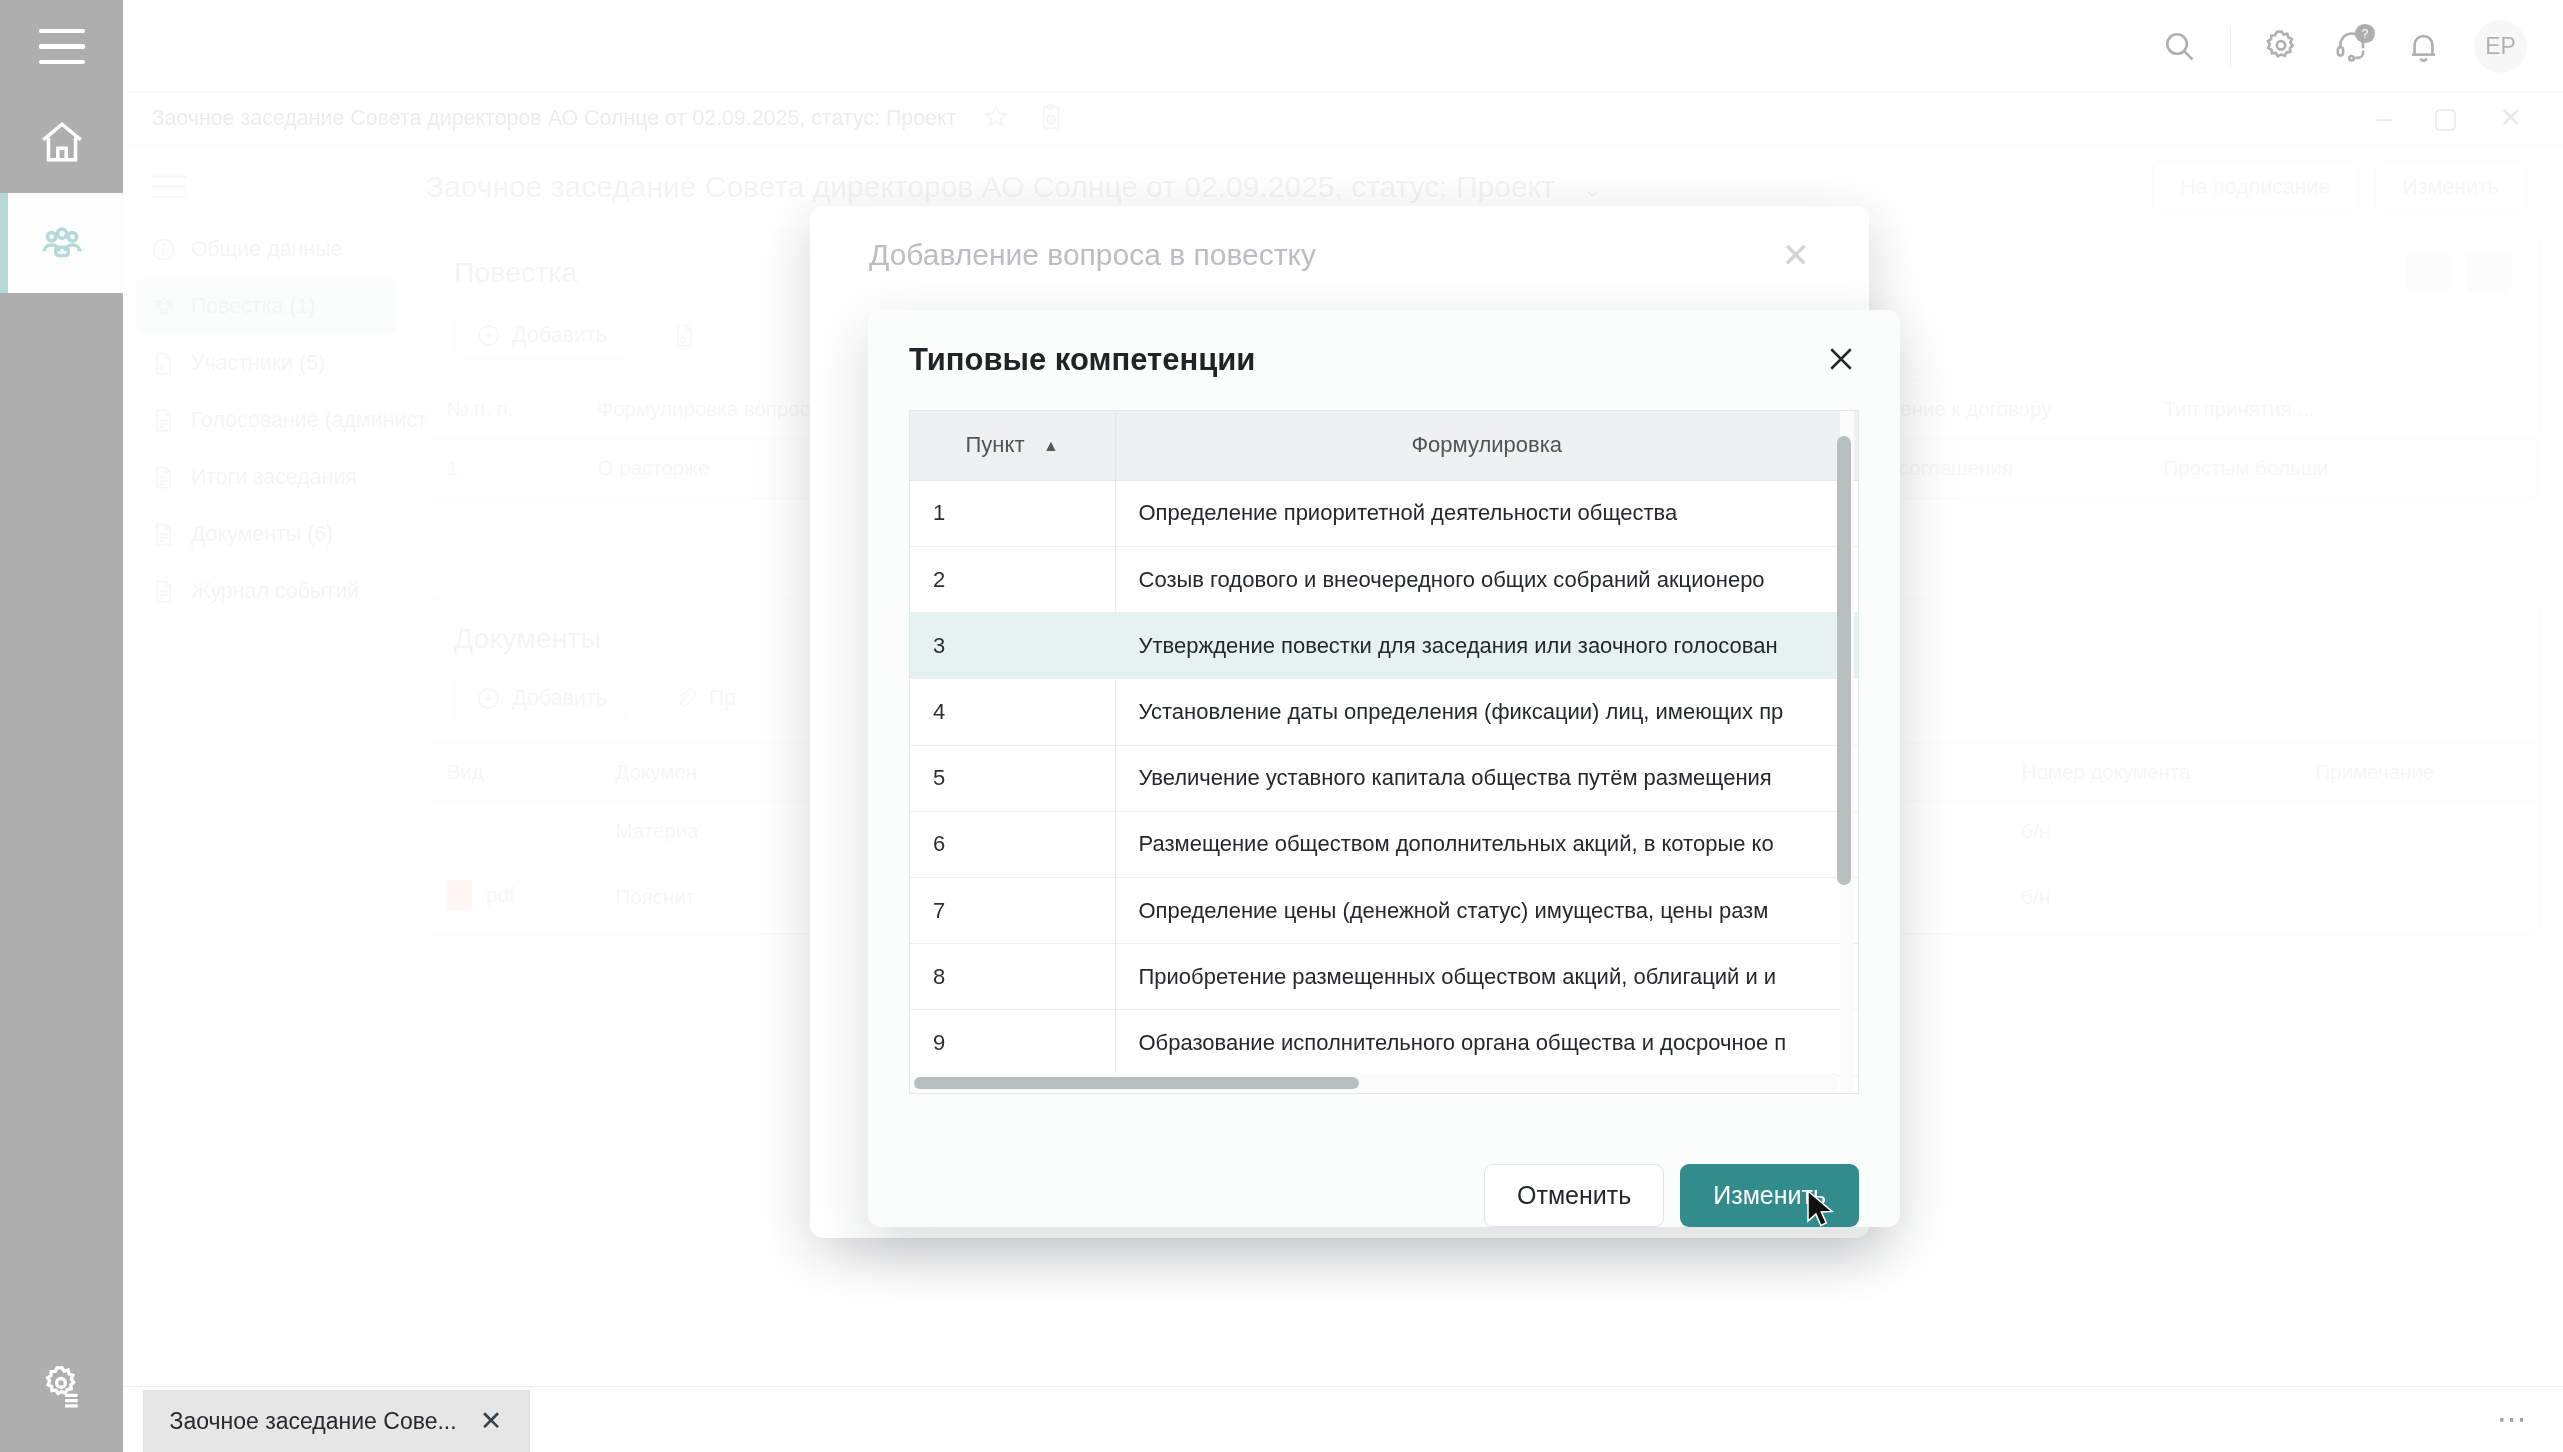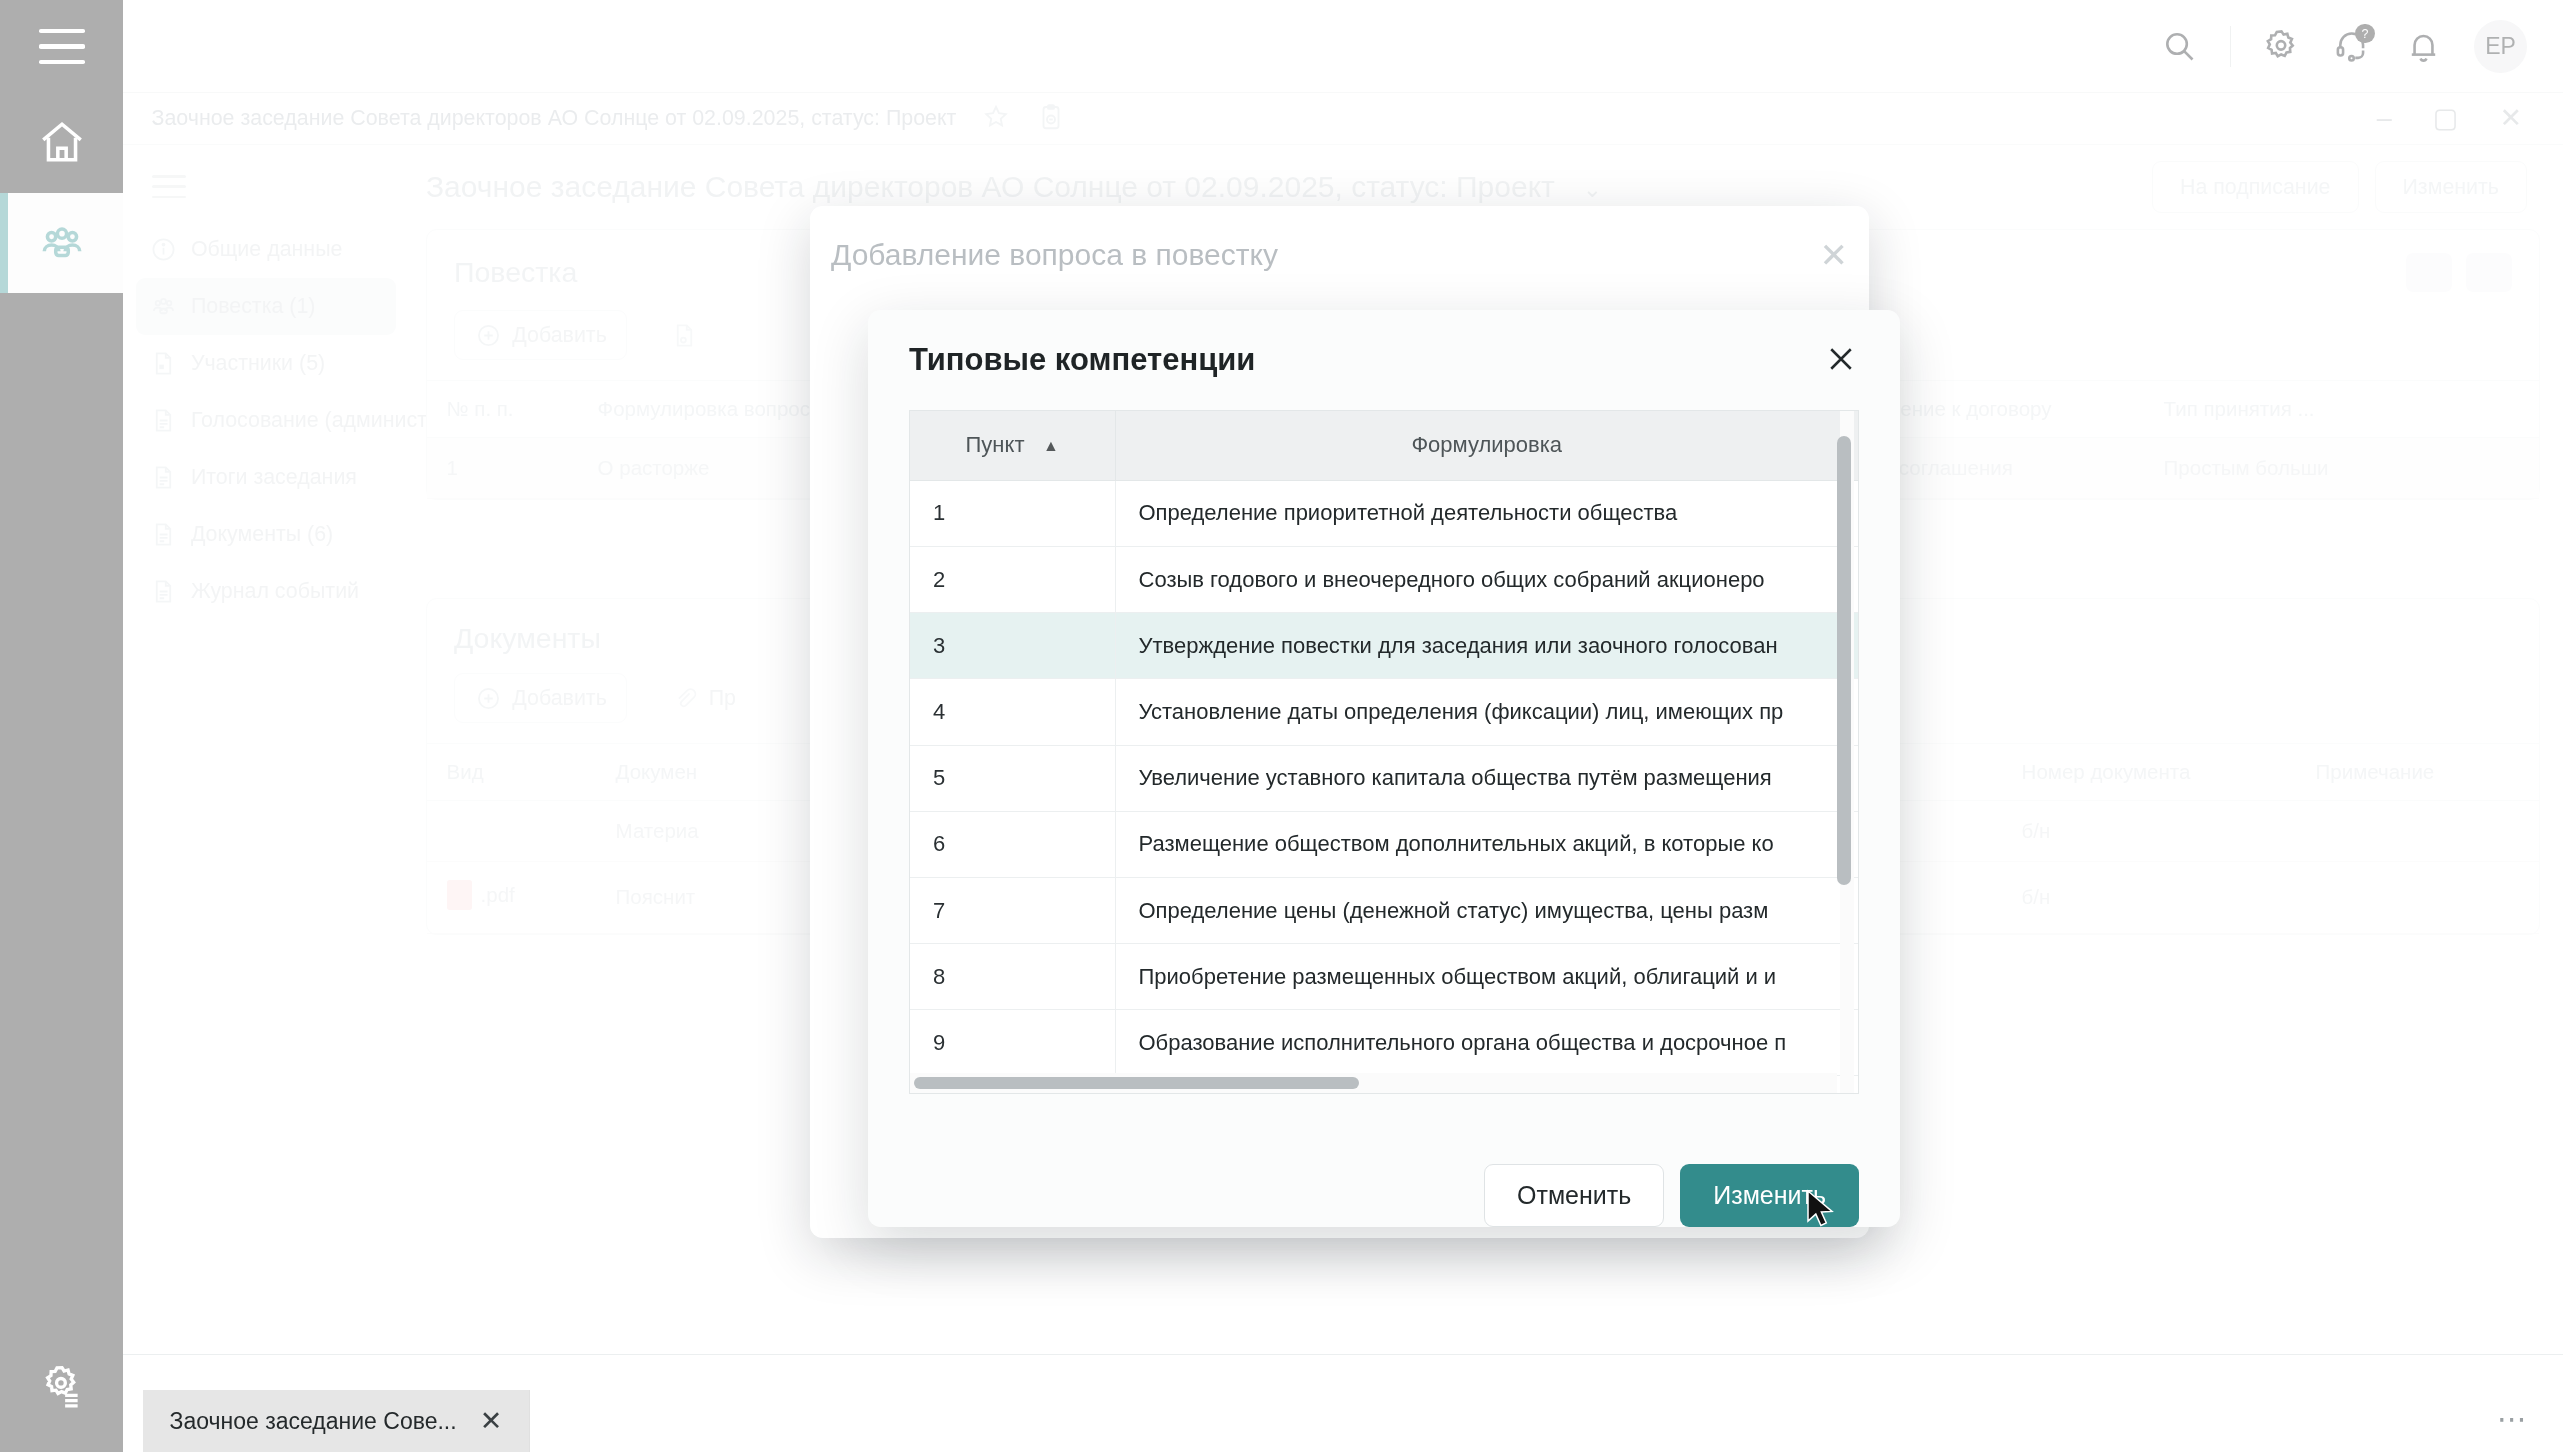--- a/index.html
+++ b/index.html
@@ -125,21 +125,21 @@
 
   
   .scrim { position:absolute; inset:0; background:rgba(255,255,255,0.62); z-index:70; }
 
   .dlg-outer {
     position:absolute; left:810px; top:206px; width:1059px; height:1032px;
     background:#ffffff; border-radius:12.5px;
     box-shadow:0 16px 53px rgba(20,30,40,0.18);
     z-index:80;
   }
-  .dlg-outer-head { height:98px; display:flex; align-items:center; padding:0 21px; }
+  .dlg-outer-head { height:98px; display:flex; align-items:center; padding:0 59px; }
   .dlg-outer-title { font-size:30px; color:#b9bec2; }
   .dlg-outer-x { margin-left:auto; font-size:34px; color:#cfd4d7; cursor:pointer; line-height:1; }
 
   .dlg-inner {
     position:absolute; left:868px; top:310px; width:1032px; height:917px;
     background:#fbfcfc; border-radius:12.5px;
     box-shadow:0 18px 57px rgba(20,30,40,0.16);
     z-index:90; display:flex; flex-direction:column;
   }
   .dlg-inner-head { height:100px; display:flex; align-items:center; padding:0 41px; flex:none; }
@@ -182,21 +182,21 @@
     font-family:inherit;
   }
   .btn-cancel { background:#fff; border-color:#dfe3e5; color:#23292b; }
   .btn-save { background:#338c8c; color:#ffffff; }
 
   .cursor { position:absolute; left:1805px; top:1189px; z-index:120; pointer-events:none; }
   .cursor svg { width:36px; height:43px; }
 
   
   .taskbar {
-    position:absolute; left:123px; right:0; bottom:0; height:98px;
+    position:absolute; left:123px; right:0; bottom:0; height:66px;
     background:#ffffff; border-top:0.9px solid #eceff0; display:flex; align-items:flex-end; z-index:100;
   }
   .task {
     margin-left:19.6px; height:62px; background:#e6e6e6; display:flex; align-items:center;
     gap:23px; padding:0 27px; font-size:23px; color:#24292b; cursor:pointer;
   }
   .task .x { font-size:27px; color:#3a4043; }
   .task-sep { width:0.9px; height:62px; background:#e0e0e0; }
   .taskbar-dots { margin-left:auto; margin-right:36px; margin-bottom:16px; font-size:30px; color:#9aa0a3; }
 </style>

